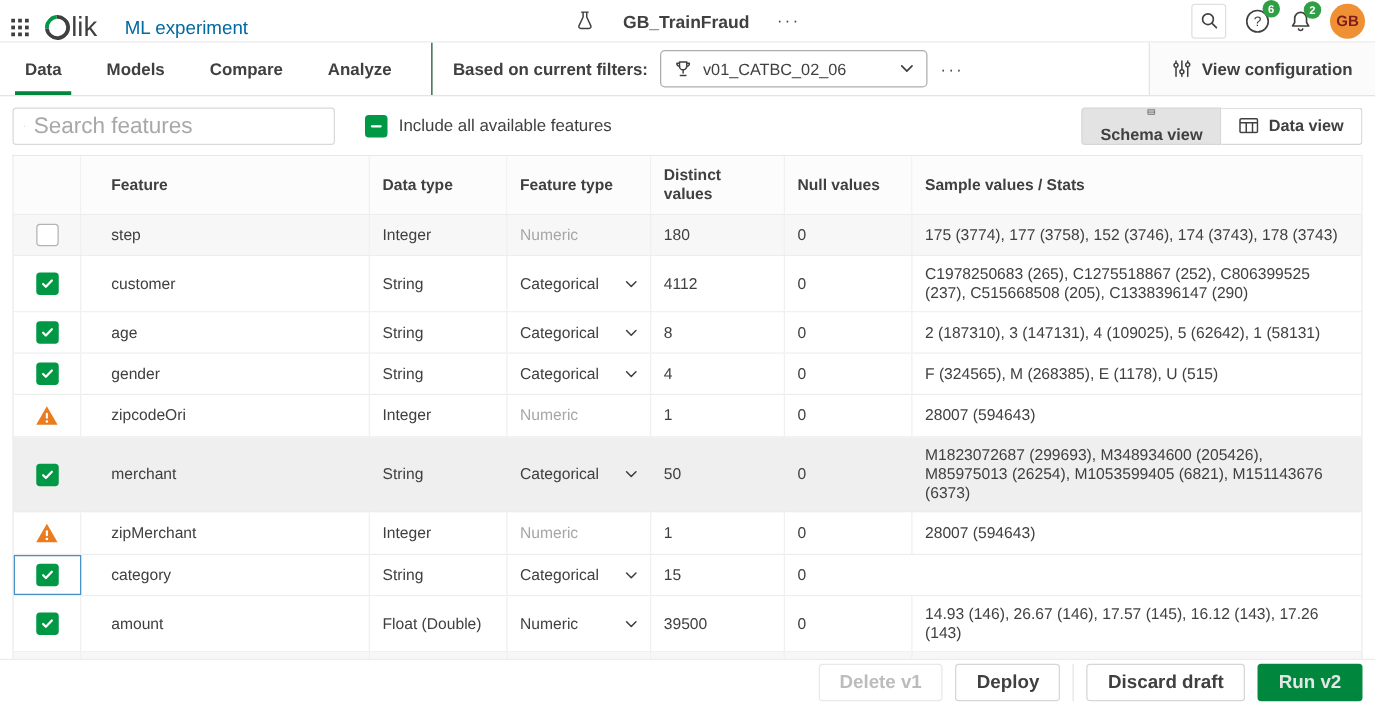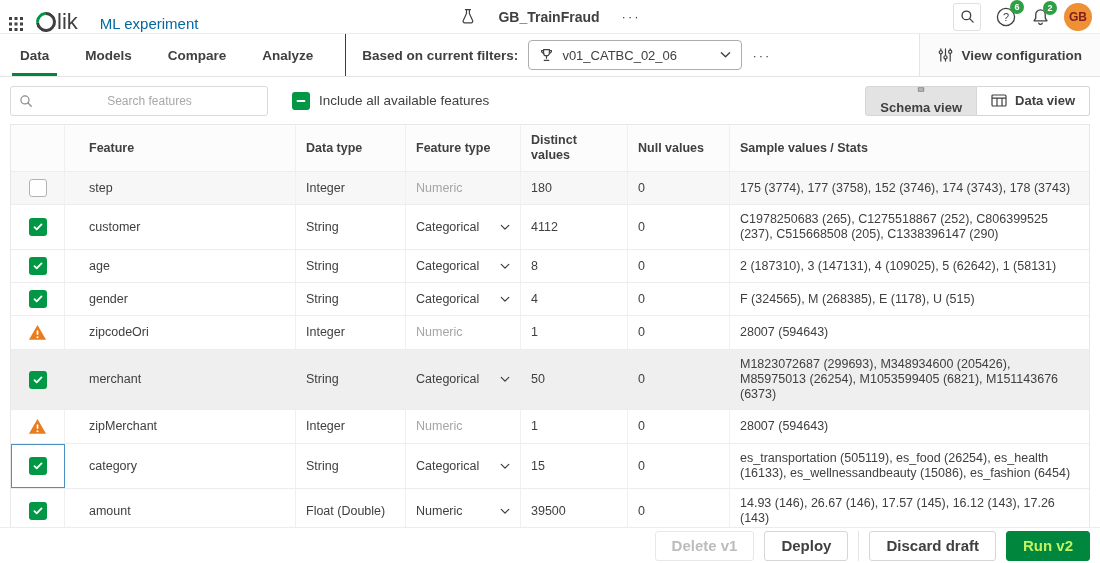--- a/index.html
+++ b/index.html
@@ -2,21 +2,21 @@
 <html><head>
 <meta charset="utf-8">
 <style>
   * { margin:0; padding:0; box-sizing:border-box; }
   html,body { width:1100px; height:563px; overflow:hidden; background:#fff;
     font-family:"Liberation Sans", sans-serif; color:#404040; font-size:13px; }
 
   
   .topbar { height:34px; display:flex; align-items:center; padding:0 8px;
     border-bottom:1px solid #ececec; position:relative; }
-  .topbar-left { display:flex; align-items:flex-end; gap:12px;margin-top:11px; }
+  .topbar-left { display:flex; align-items:center; gap:12px;margin-top:11px; }
   .icon-btn { display:flex; align-items:center; justify-content:center; cursor:pointer; }
   .grid-icon svg { display:block; }
   .logo { display:flex; align-items:center; gap:1px; }
   .logo-q { width:20px; height:20px; border:3px solid #404040; border-left-color:#009845;
     border-radius:50%; transform:rotate(40deg); }
   .logo-lik { font-size:22px; font-weight:400; color:#404040; letter-spacing:0px; line-height:20px; }
   .app-title { font-size:15px; margin-left:10px; color:#0369a1; }
   .topbar-center { position:absolute; left:50%; transform:translateX(-50%);
     display:flex; align-items:center; gap:22px; }
   .exp-name { font-size:14px; font-weight:600; }
@@ -43,22 +43,22 @@
     display:flex; align-items:center; padding:0 10px; gap:8px; cursor:pointer; background:#fff; }
   .version-select .val { flex:1; font-size:13px; }
   .spacer { flex:1; }
   .view-config { display:flex; align-items:center; gap:8px; padding:0 18px;
     border-left:1px solid #e4e4e4; font-size:13.5px; font-weight:600; cursor:pointer; background:#fbfbfb; }
 
   
   .toolbar { height:47px; display:flex; align-items:center; padding:0 10px; gap:24px; }
   .search-box { width:258px; height:30px; border:1px solid #d9d9d9; border-radius:3px;
     display:flex; align-items:center; padding:0 8px; gap:7px; background:#fff; }
-  .search-box input { border:none; outline:none; flex:1; font-size:12px;
-    font-family:"Liberation Sans", sans-serif; color:#404040;text-align:center; }
+  .search-box input { border:none; outline:none; flex:1; font-size:18px;
+    font-family:"Liberation Sans", sans-serif; color:#404040; }
   .search-box input::placeholder { color:#a8a8a8; }
   .include-all { display:flex; align-items:center; gap:9px; cursor:pointer; }
   .cb { width:18px; height:18px; border-radius:3px; display:flex; align-items:center;
     justify-content:center; flex:0 0 auto; cursor:pointer; }
   .cb-on { background:#009845; }
   .cb-off { background:#fff; border:1px solid #b3b3b3; }
   .cb svg { width:12px; height:12px; display:block; }
   .include-all span.lbl { font-size:13.5px; }
   .view-toggle { margin-left:auto; display:flex; }
   .toggle-btn { height:30px; display:flex; align-items:center; gap:8px; padding:0 14px;
@@ -91,21 +91,21 @@
   .warn-icon svg, .target-icon svg { width:19px; height:19px; display:block; }
 
   
   .footer { position:absolute; left:0; right:0; bottom:0; height:36px;
     border-top:1px solid #ececec; background:#fff; display:flex; align-items:center;
     justify-content:flex-end; gap:10px; padding:0 10px; }
   .btn { height:30px; padding:0 16px; border-radius:3px; border:1px solid #d6d6d6;
     background:#fff; font-size:15px; font-weight:600; color:#404040; cursor:pointer;
     font-family:"Liberation Sans", sans-serif; }
   .btn.disabled { color:#bcbcbc; border-color:#e8e8e8; cursor:default; }
-  .btn.primary { background:#00873d; border-color:#00873d; color:#bef264; }
+  .btn.primary { background:#00873d; border-color:#00873d; color:#e5e5e5; }
   .vdiv { width:1px; height:30px; background:#e4e4e4; }
 </style>
 </head>
 <body>
 
 <header class="topbar">
   <div class="topbar-left">
     <span class="icon-btn grid-icon">
       <svg width="16" height="16" viewBox="0 0 16 16" fill="#404040">
         <rect x="1" y="1" width="3" height="3"></rect>
@@ -470,23 +470,20 @@
                 <path d="M1.5 1.5 6 6l4.5-4.5"></path>
               </svg></span>
           </span>
         </div>
         <div class="tcell c-distinct">
           <span>15</span>
         </div>
         <div class="tcell c-null">
           <span>0</span>
         </div>
-        <div class="tcell c-sample">
-          <span>es_transportation (505119), es_food (26254), es_health (16133), es_wellnessandbeauty (15086), es_fashion (6454)</span>
-        </div>
       </div>
       <div class="trow">
         <div class="tcell c-select">
           <span class="cb cb-on">
             <svg viewBox="0 0 12 12">
               <path d="M2.5 6.2l2.2 2.2 4.8-5" stroke="#fff" stroke-width="1.8" fill="none" stroke-linecap="round" stroke-linejoin="round"></path>
             </svg>
           </span>
         </div>
         <div class="tcell c-feature">

